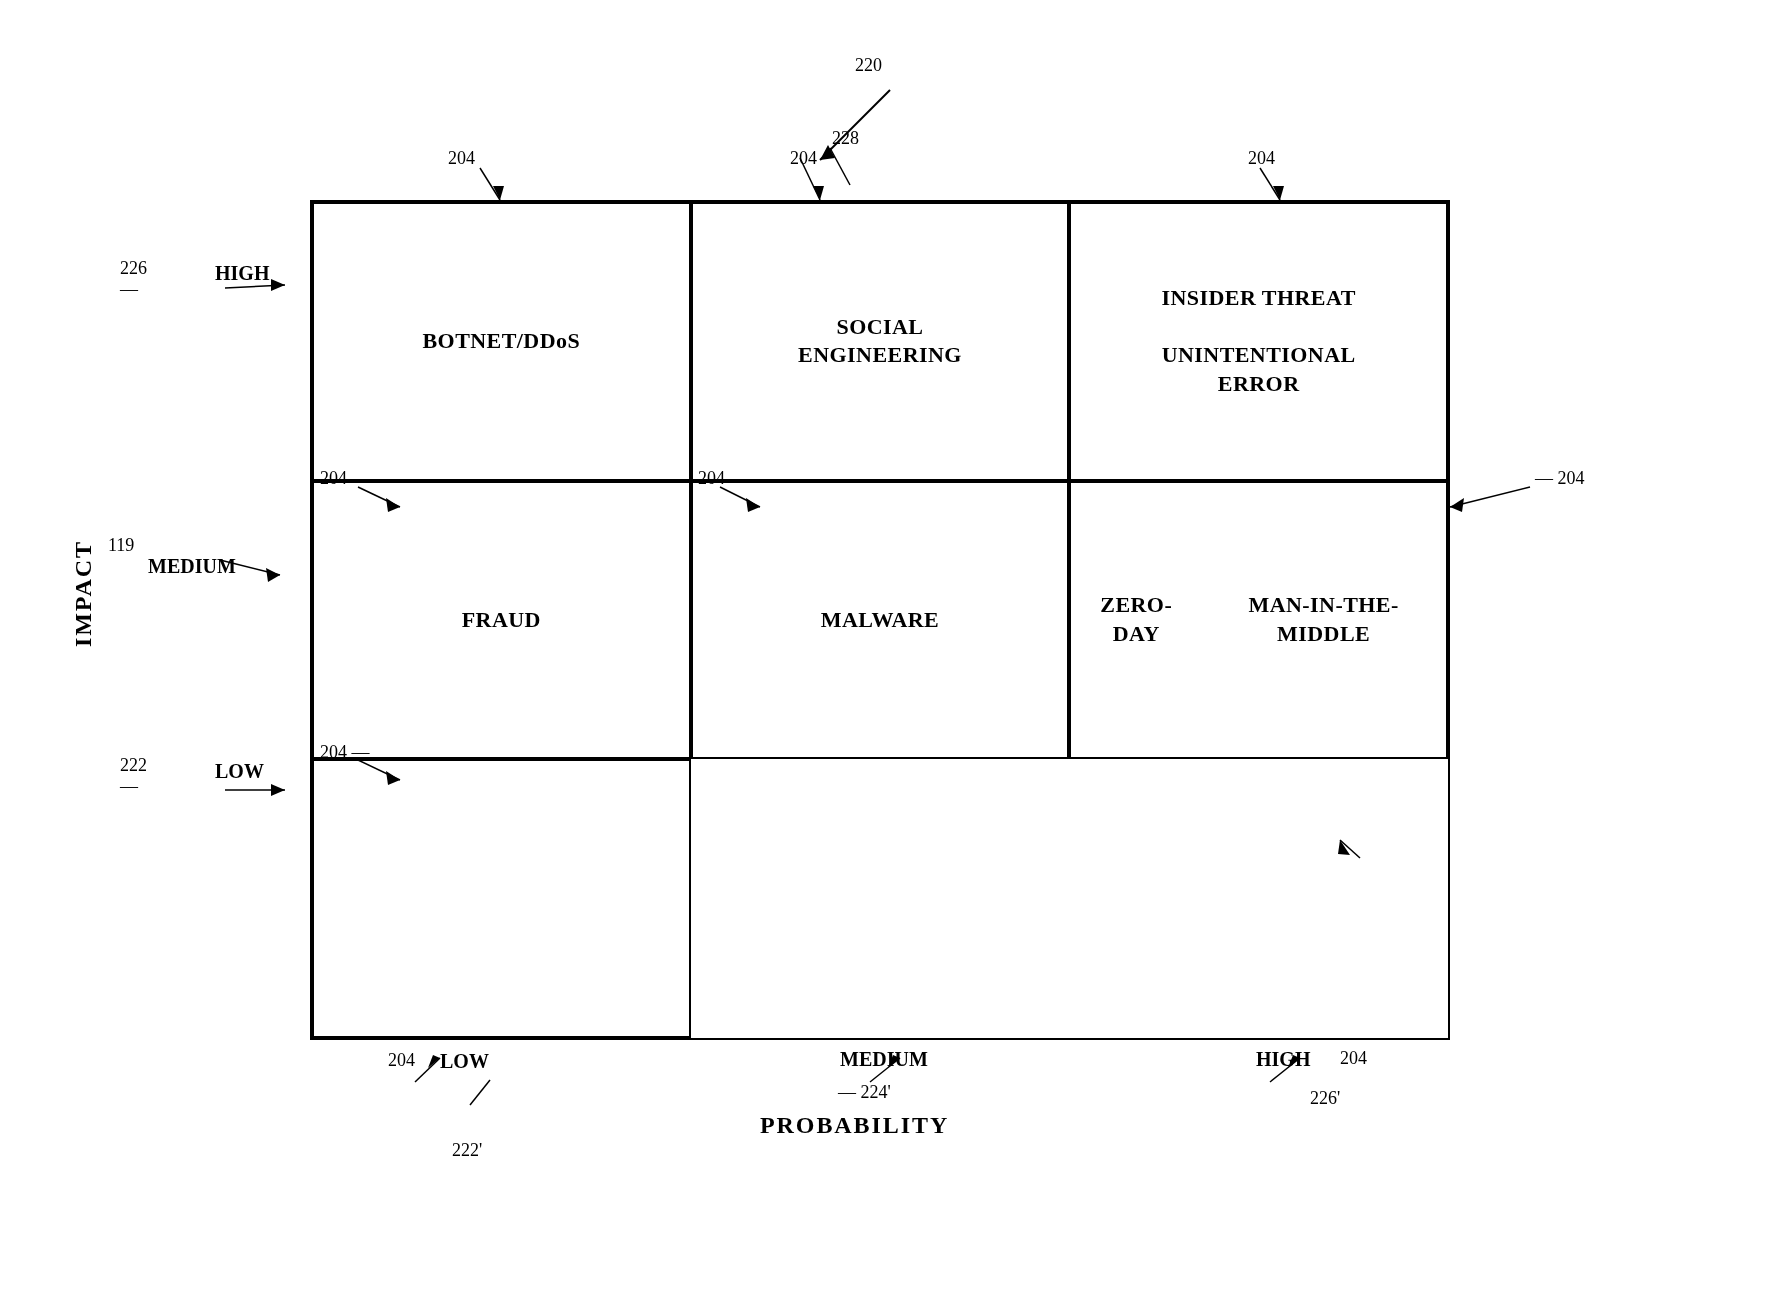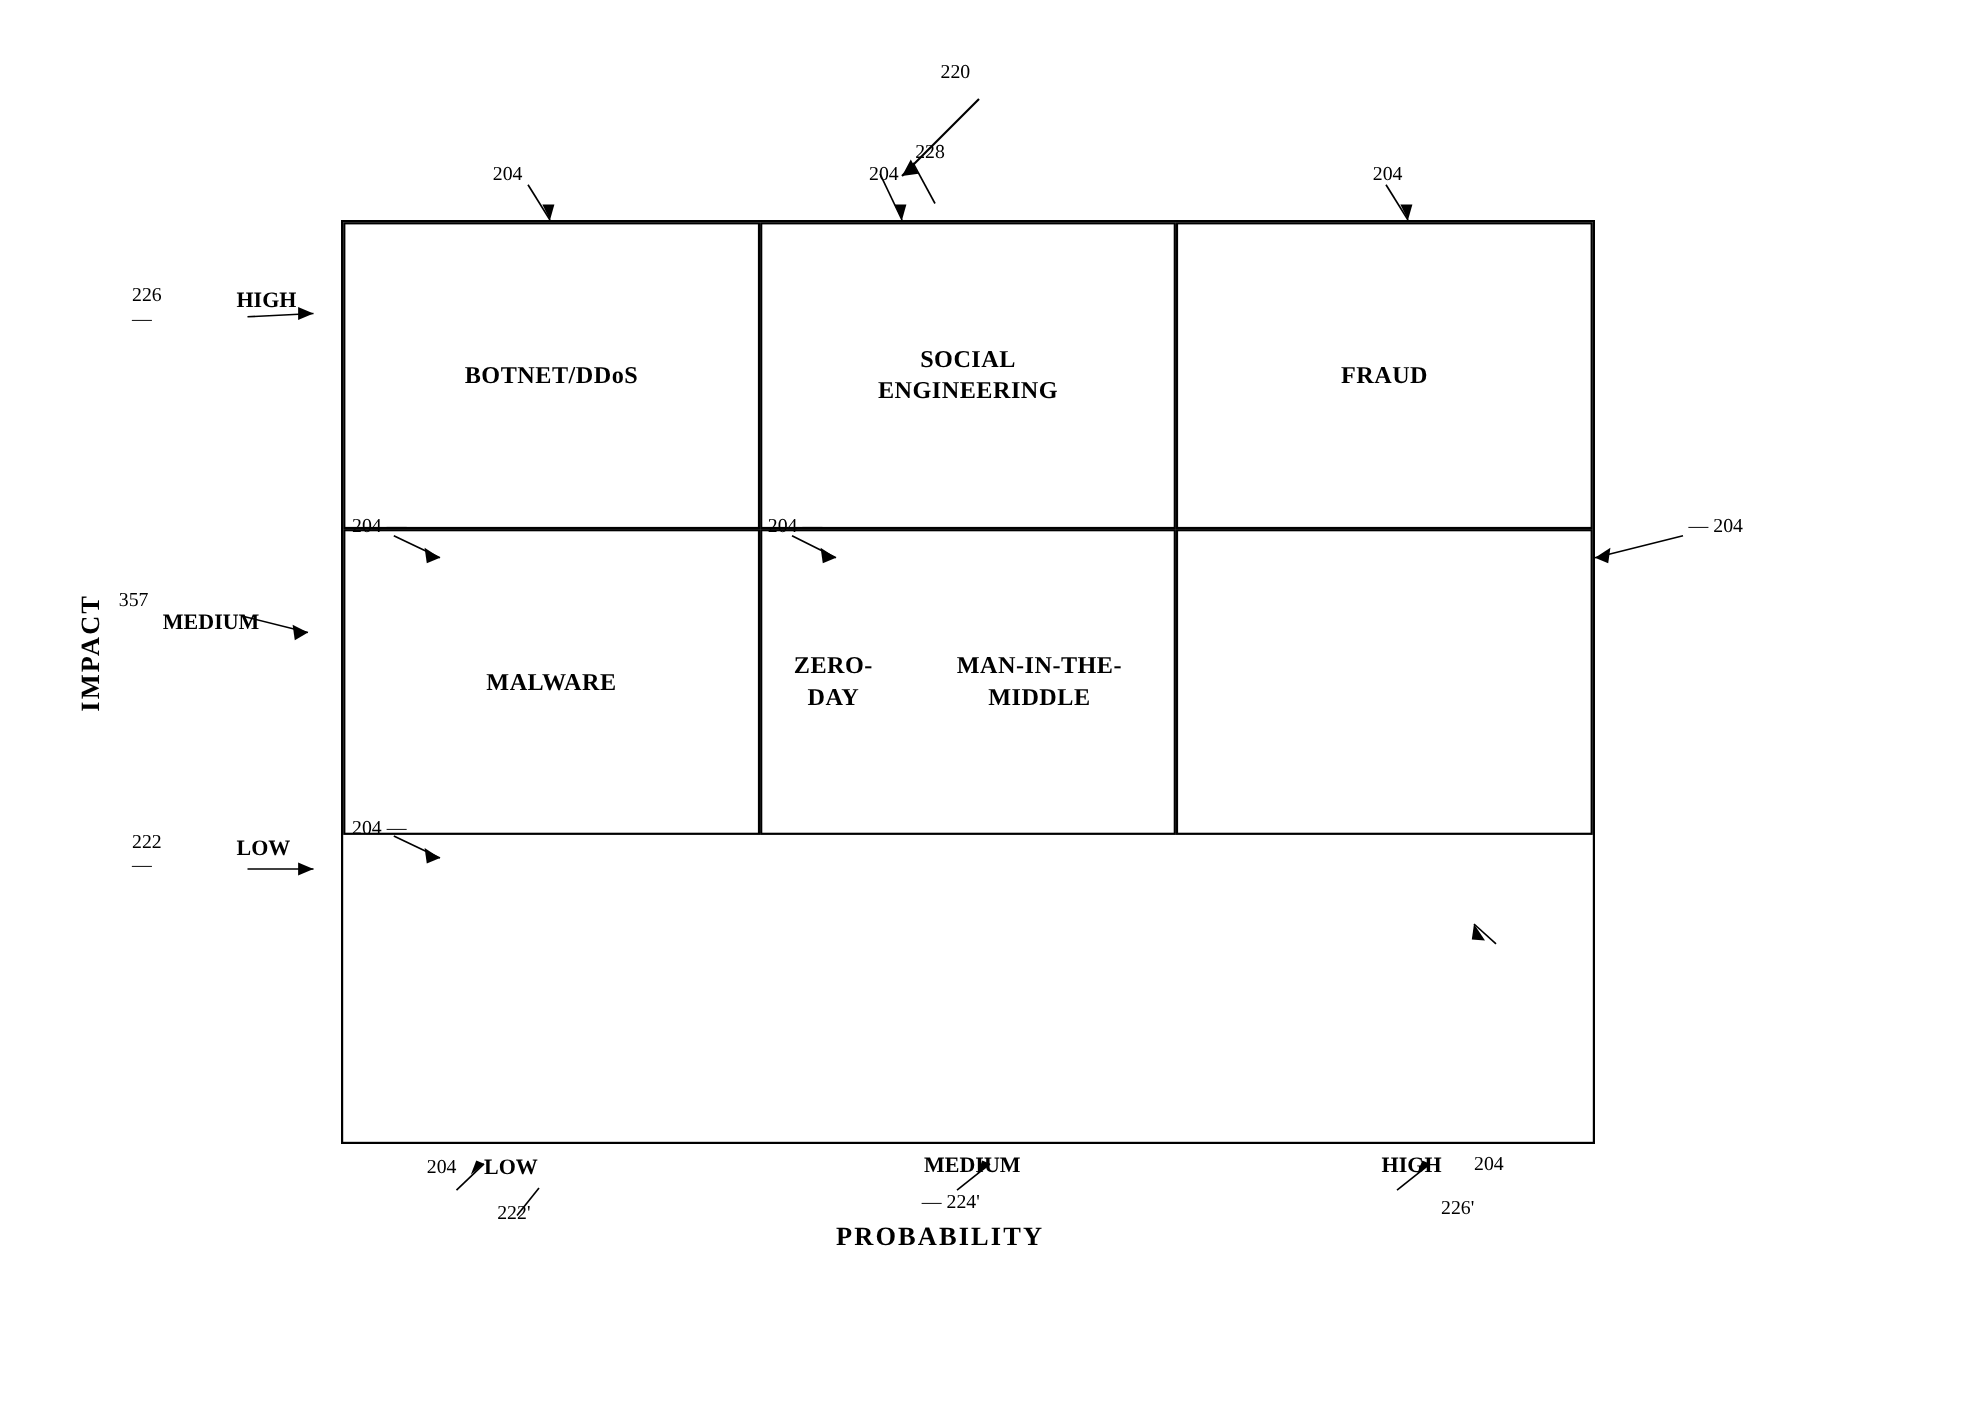--- a/index.html
+++ b/index.html
@@ -132,20 +132,21 @@
     <polygon points="1340,840 1350,855 1338,854" fill="#000"></polygon>
   </svg>
 
   <div class="ref-num" style="position:absolute; top:55px; left:855px;">220</div>
 
   <div class="grid-wrapper">
     <div class="grid">
 
       <div class="cell">BOTNET/DDoS</div>
       <div class="cell">SOCIAL<br>ENGINEERING</div>
+      <div class="cell">INSIDER THREAT<br><br>UNINTENTIONAL<br>ERROR</div>
 
       <div class="cell">FRAUD</div>
       <div class="cell">MALWARE</div>
 
       <div class="cell" style="justify-content:center; gap:20px;">
         <span>ZERO-DAY</span>
         <span>MAN-IN-THE-MIDDLE</span>
       </div>
       <div class="cell"></div>
 
@@ -153,21 +154,21 @@
   </div>
 
   <div class="label" style="position:absolute; top:580px; left:30px; transform: rotate(-90deg); font-size:24px; letter-spacing:0.08em;">IMPACT</div>
 
   <div style="position:absolute; top:258px; left:120px;">
     <span class="ref-num">226 —</span>
   </div>
   <div class="label" style="position:absolute; top:262px; left:215px;">HIGH</div>
 
   <div style="position:absolute; top:535px; left:108px;">
-    <span class="ref-num">357</span>
+    <span class="ref-num">119</span>
   </div>
   <div class="label" style="position:absolute; top:555px; left:148px;">MEDIUM</div>
 
   <div style="position:absolute; top:755px; left:120px;">
     <span class="ref-num">222 —</span>
   </div>
   <div class="label" style="position:absolute; top:760px; left:215px;">LOW</div>
 
   <div class="ref-num" style="position:absolute; top:148px; left:448px;">204</div>
 
@@ -181,21 +182,21 @@
 
   <div class="ref-num" style="position:absolute; top:468px; left:698px;">204 —</div>
 
   <div class="ref-num" style="position:absolute; top:468px; left:1535px;">— 204</div>
 
   <div class="ref-num" style="position:absolute; top:742px; left:320px;">204 —</div>
 
   <div class="ref-num" style="position:absolute; top:1050px; left:388px;">204</div>
   <div class="label" style="position:absolute; top:1050px; left:440px;">LOW</div>
 
-  <div class="ref-num" style="position:absolute; top:1092px; left:452px;">222'</div>
+  <div class="ref-num" style="position:absolute; top:1140px; left:452px;">222'</div>
 
   <div class="label" style="position:absolute; top:1048px; left:840px;">MEDIUM</div>
 
   <div class="ref-num" style="position:absolute; top:1082px; left:838px;">— 224'</div>
 
   <div class="label" style="position:absolute; top:1048px; left:1256px;">HIGH</div>
 
   <div class="ref-num" style="position:absolute; top:1048px; left:1340px;">204</div>
 
   <div class="ref-num" style="position:absolute; top:1088px; left:1310px;">226'</div>

